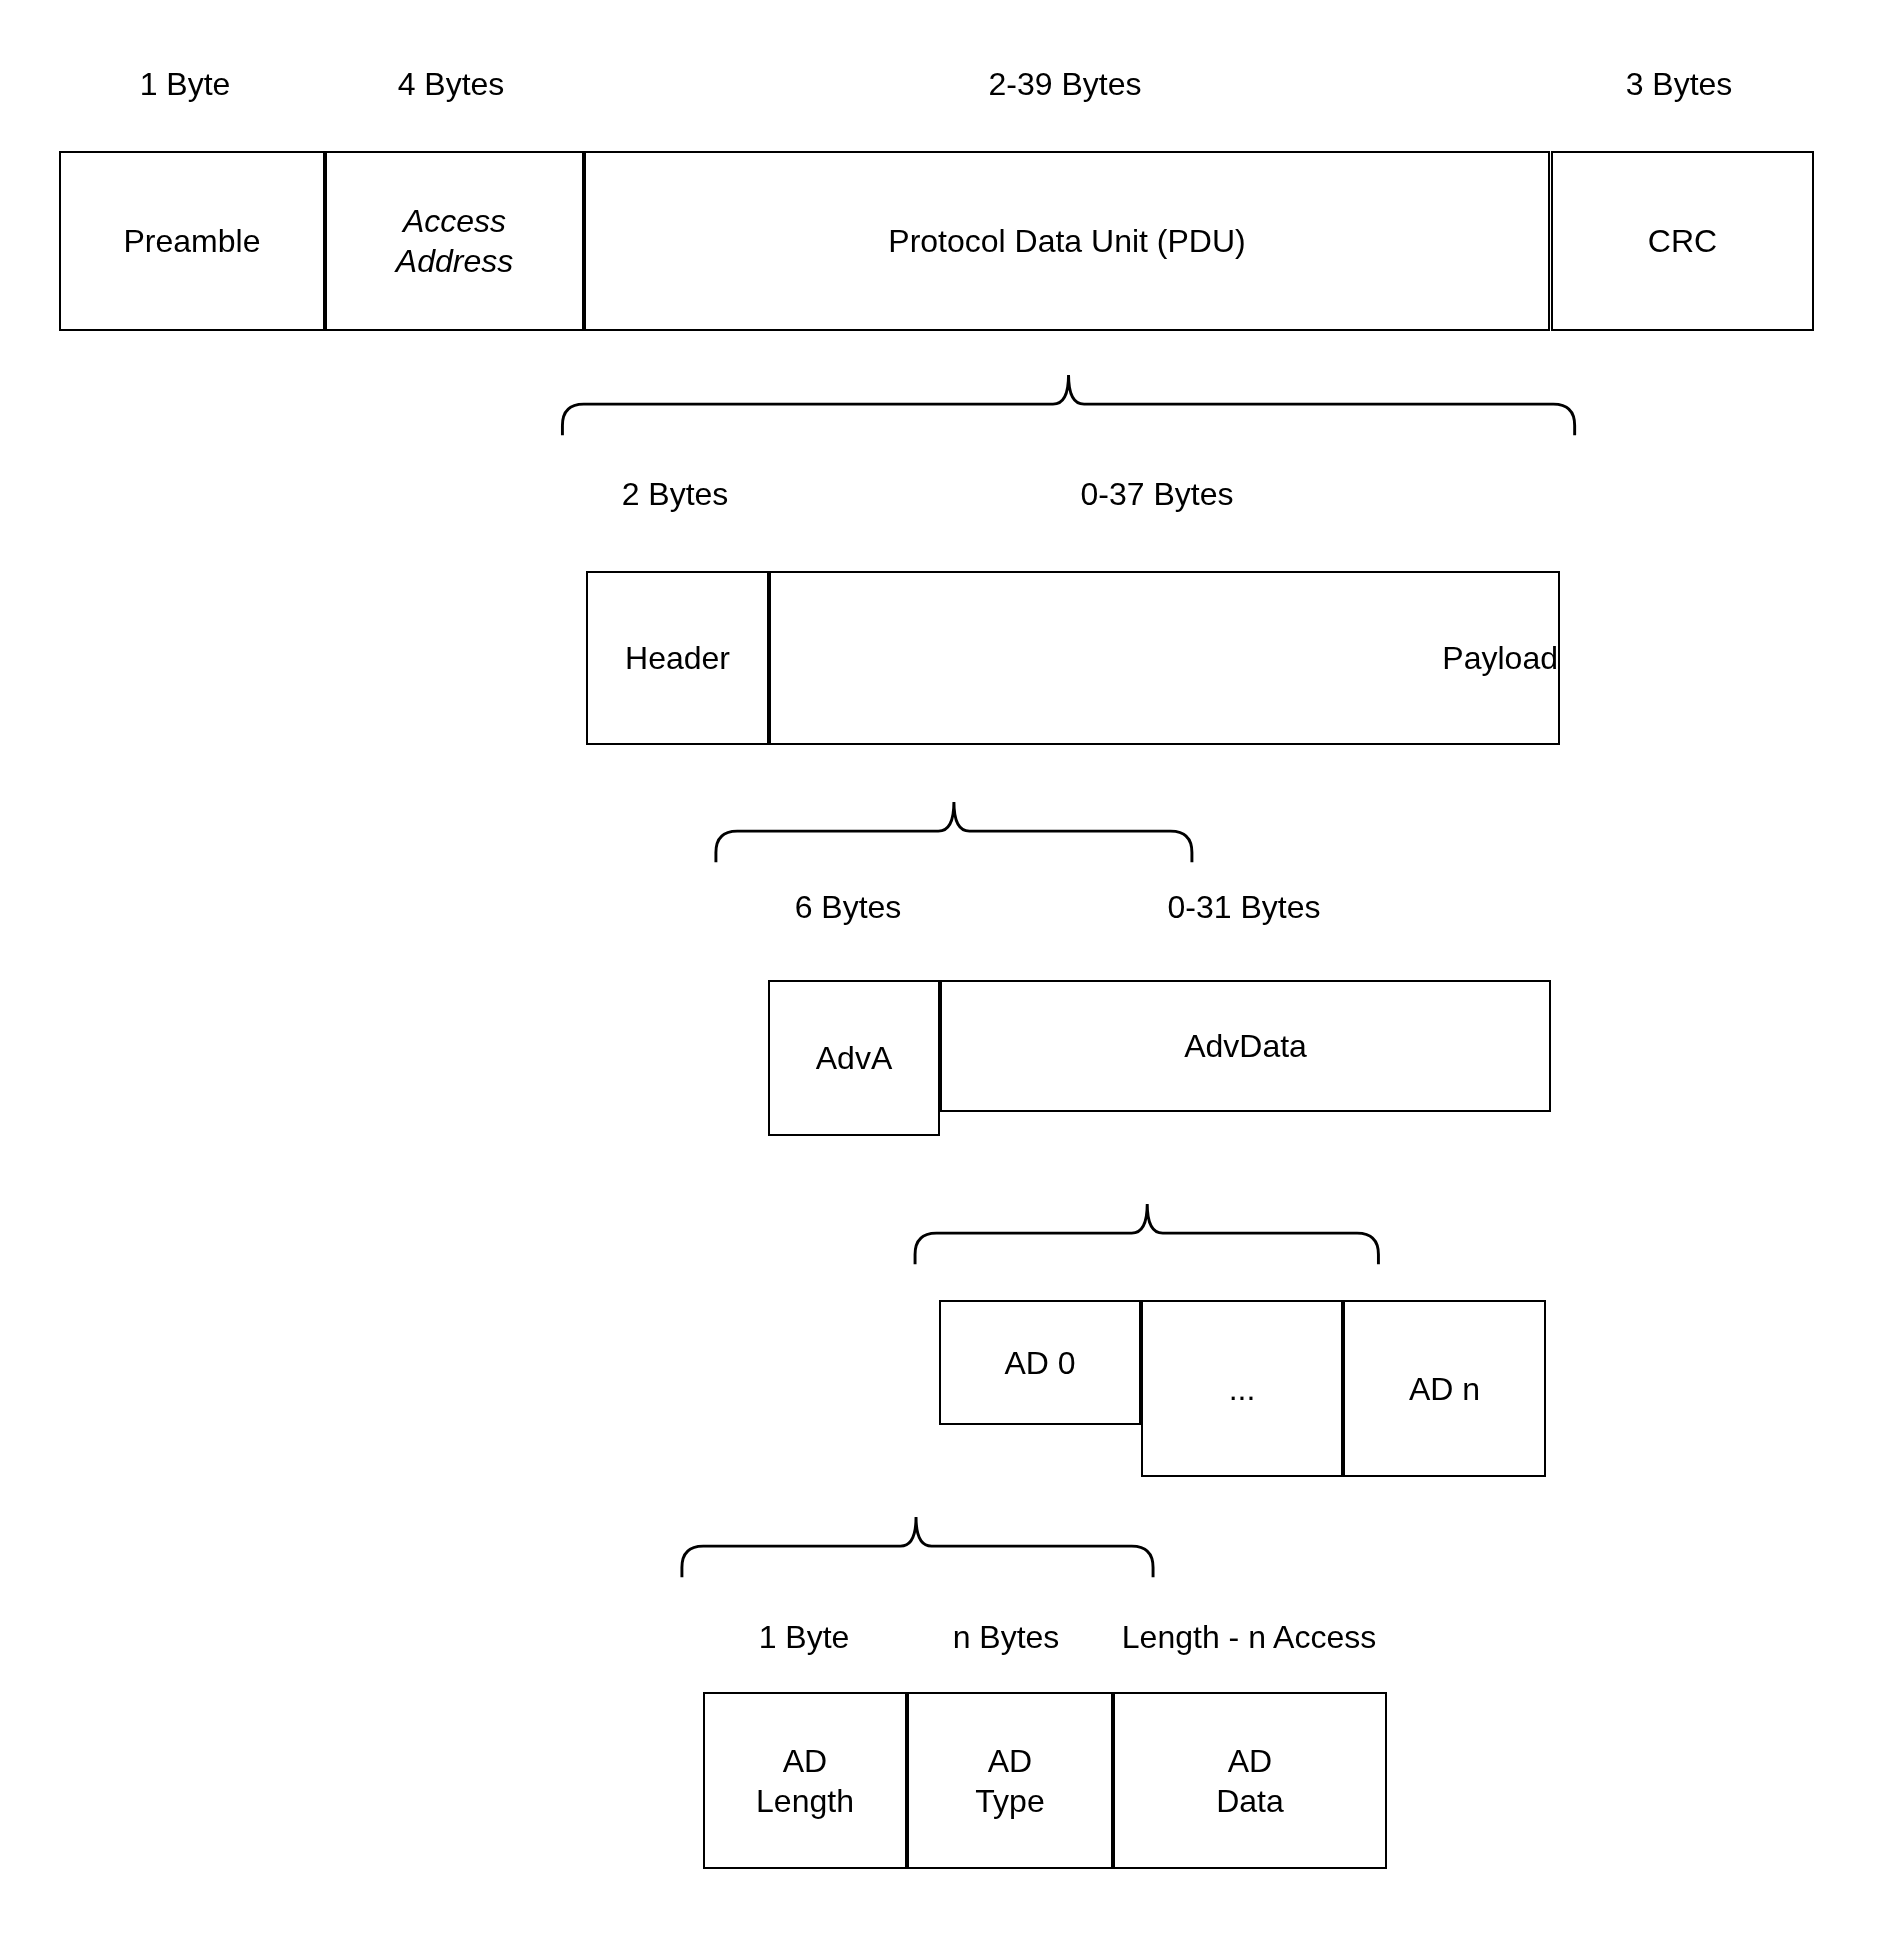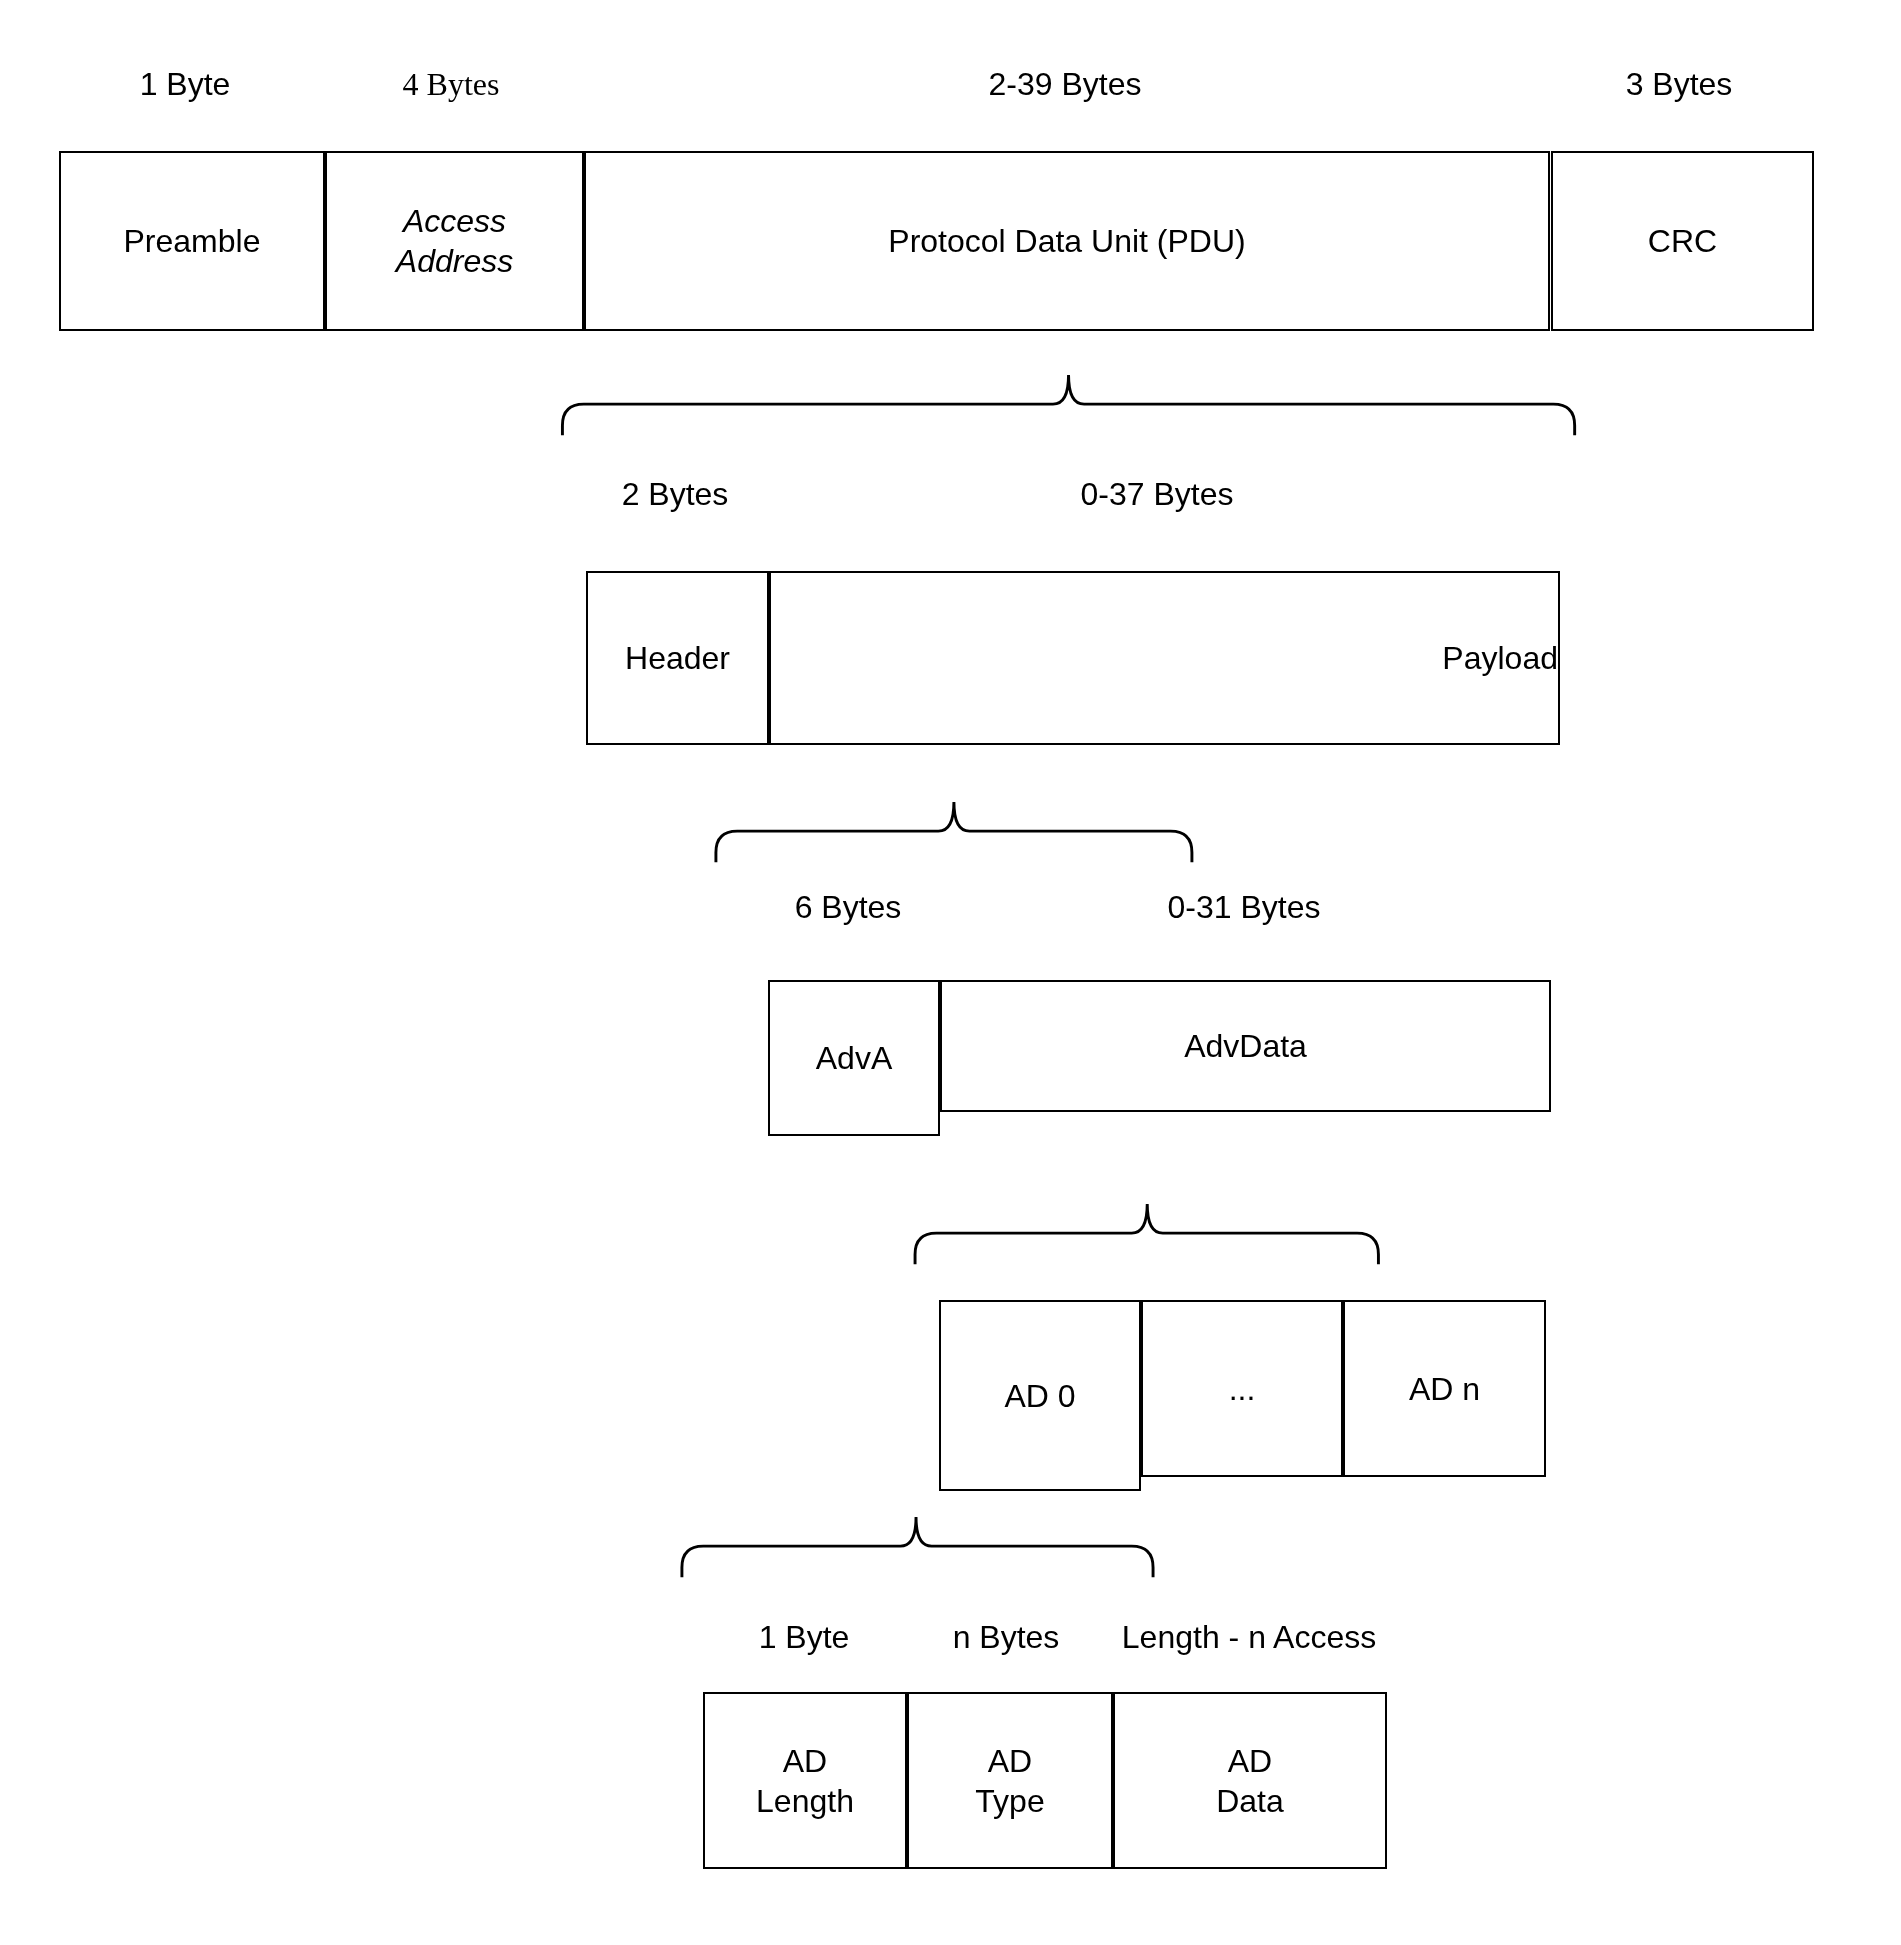--- a/index.html
+++ b/index.html
@@ -53,21 +53,21 @@
     overflow: visible;
   }
 </style>
 </head>
 <body>
 
 <div id="canvas">
 
   <div>
     <div class="size-label" style="top: 66px; left: 185px;">1 Byte</div>
-    <div class="size-label" style="top: 66px; left: 451px; font-family: Liberation Serif, serif;">4 Bytes</div>
+    <div class="size-label" style="top: 66px; left: 451px;">4 Bytes</div>
     <div class="size-label" style="top: 66px; left: 1065px;">2-39 Bytes</div>
     <div class="size-label" style="top: 66px; left: 1679px;">3 Bytes</div>
 
     <div class="field-box" style="top: 151px; height: 180px; left: 59px; width: 266px;">
       <span class="field-label">Preamble</span>
     </div>
     <div class="field-box" style="top: 151px; height: 180px; left: 325px; width: 259px; font-style: italic;">
       <span class="field-label">Access
 Address</span>
     </div>
@@ -115,21 +115,21 @@
     </div>
   </div>
 
   <div class="brace" style="left:0px;top:1204px;">
     <svg width="1902" height="68" viewBox="0 0 1950 70">
         <path d="M 938 62 L 938 52 Q 938 30 960 30 L 1161 30 Q 1177 30 1177 0 Q 1177 30 1193 30 L 1393 30 Q 1415 30 1415 52 L 1415 62" fill="none" stroke="#000000" stroke-width="3" stroke-linecap="butt"></path>
       </svg>
   </div>
 
   <div>
-    <div class="field-box" style="top: 1300px; height: 191px; left: 939px; width: 202px;">
+    <div class="field-box" style="top: 1300px; height: 125px; left: 939px; width: 202px;">
       <span class="field-label">AD 0</span>
     </div>
     <div class="field-box" style="top: 1300px; height: 177px; left: 1141px; width: 202px;">
       <span class="field-label">...</span>
     </div>
     <div class="field-box" style="top: 1300px; height: 177px; left: 1343px; width: 203px;">
       <span class="field-label">AD n</span>
     </div>
   </div>
 

